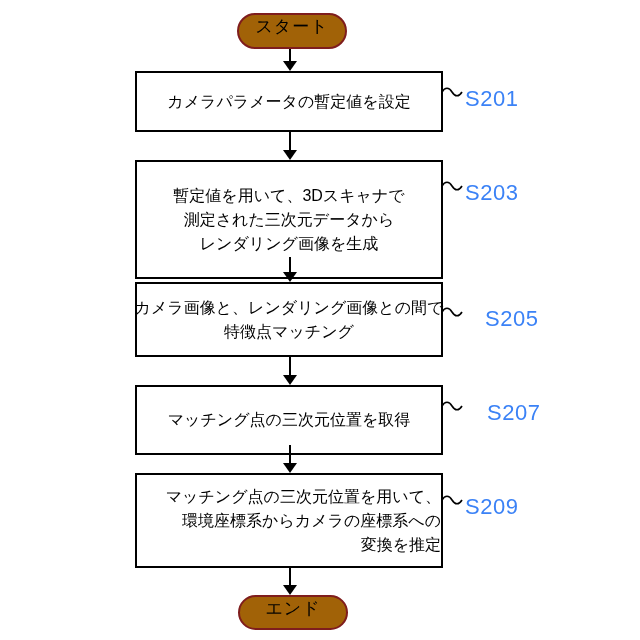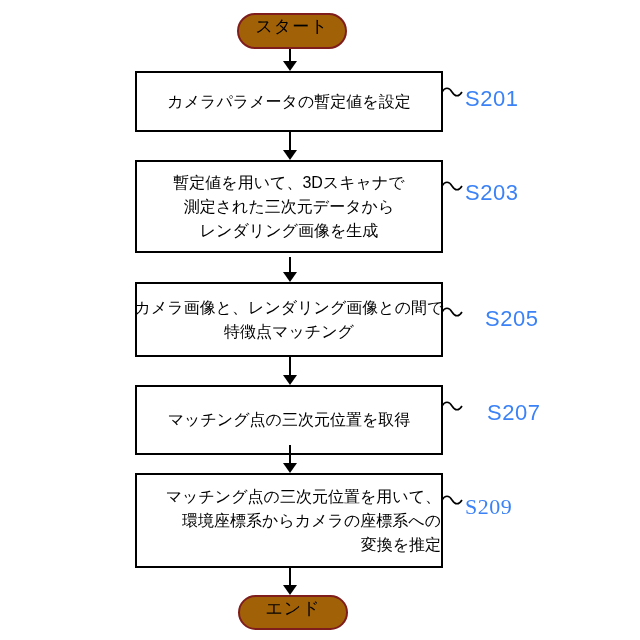--- a/index.html
+++ b/index.html
@@ -107,21 +107,21 @@
       <path d="M1,6 C4,1 8,1 11,6 C14,11 18,11 21,6" fill="none" stroke="#000000" stroke-width="1.6"></path>
     </svg>
     <span class="code">S201</span>
   </div>
 
   <div class="arrow" style="top:132px; height:28px;">
     <div class="stem"></div>
     <div class="head"></div>
   </div>
 
-  <div class="process" style="top:160px; height:93px;">
+  <div class="process" style="top:160px; height:119px;">
     <div class="line">暫定値を用いて、3Dスキャナで</div>
     <div class="line">測定された三次元データから</div>
     <div class="line">レンダリング画像を生成</div>
   </div>
   <div class="ref" style="top:180px;">
     <svg width="22" height="12" viewBox="0 0 22 12">
       <path d="M1,6 C4,1 8,1 11,6 C14,11 18,11 21,6" fill="none" stroke="#000000" stroke-width="1.6"></path>
     </svg>
     <span class="code">S203</span>
   </div>
@@ -160,21 +160,21 @@
   <div class="arrow" style="top:445px; height:28px;">
     <div class="stem"></div>
     <div class="head"></div>
   </div>
 
   <div class="process" style="top:473px; height:95px;align-items:flex-end;">
     <div class="line">マッチング点の三次元位置を用いて、</div>
     <div class="line">環境座標系からカメラの座標系への</div>
     <div class="line">変換を推定</div>
   </div>
-  <div class="ref" style="top:494px;font-family:Liberation Serif, serif;">
+  <div class="ref" style="top:494px;">
     <svg width="22" height="12" viewBox="0 0 22 12">
       <path d="M1,6 C4,1 8,1 11,6 C14,11 18,11 21,6" fill="none" stroke="#000000" stroke-width="1.6"></path>
     </svg>
     <span class="code">S209</span>
   </div>
 
   <div class="arrow" style="top:568px; height:27px;">
     <div class="stem"></div>
     <div class="head"></div>
   </div>

